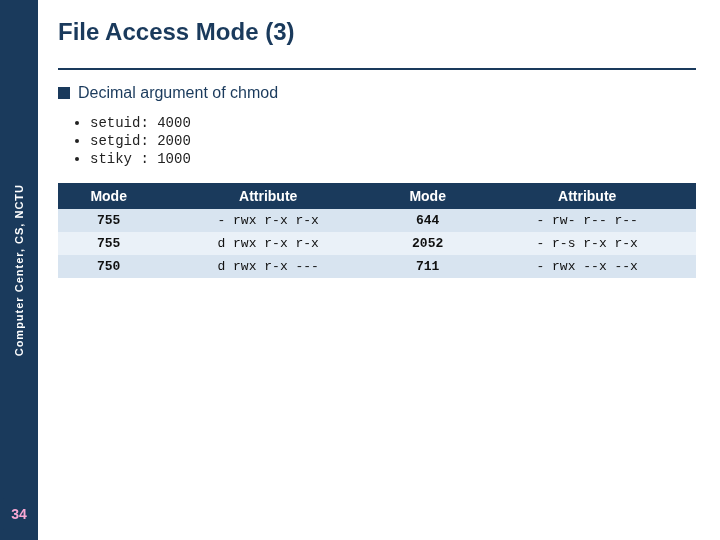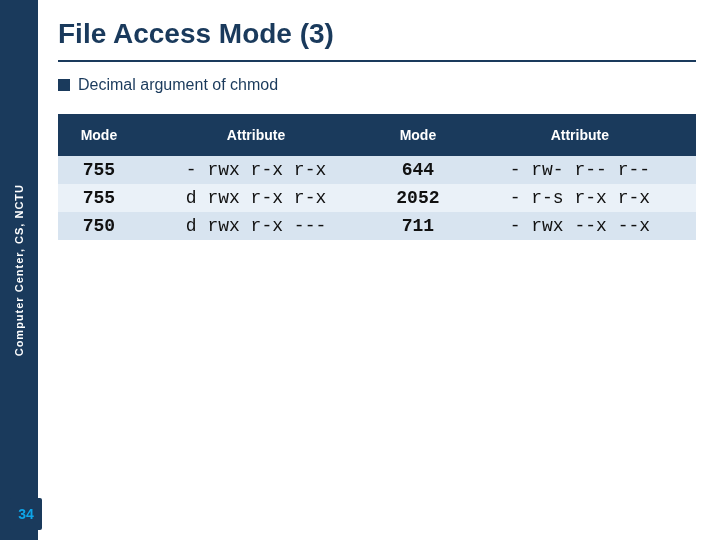--- a/index.html
+++ b/index.html
@@ -34,36 +34,36 @@
     }
 
     .main-content {
       flex: 1;
       padding: 18px 24px 18px 20px;
       display: flex;
       flex-direction: column;
     }
 
     .page-title {
-      font-size: 28px;
+      font-size: 24px;
       font-weight: bold;
       color: #1a3a5c;
-      margin-bottom: 10px;
+      margin-bottom: 22px;
     }
 
     .divider {
       border: none;
       border-top: 2px solid #1a3a5c;
       margin-bottom: 14px;
     }
 
     .section-header {
       display: flex;
       align-items: flex-start;
-      margin-bottom: 20px;
+      margin-bottom: 13px;
     }
 
     .square-bullet {
       width: 12px;
       height: 12px;
       background: #1a3a5c;
       margin-right: 8px;
       margin-top: 3px;
       flex-shrink: 0;
     }
@@ -96,54 +96,54 @@
       width: 100%;
       font-size: 13px;
     }
 
     thead tr {
       background: #1a3a5c;
       color: #ffffff;
     }
 
     thead th {
-      padding: 13px 10px;
+      padding: 5px 10px;
       text-align: center;
       font-weight: bold;
       font-size: 14px;
     }
 
     tbody tr:nth-child(odd) {
       background: #d8e4f0;
     }
 
     tbody tr:nth-child(even) {
       background: #eaf1f8;
     }
 
     tbody td {
       padding: 4px 10px;
       text-align: center;
       font-family: 'Courier New', monospace;
-      font-size: 18px;
+      font-size: 13px;
       color: #111;
     }
 
     tbody td:first-child,
     tbody td:nth-child(3) {
       font-weight: bold;
       text-align: center;
     }
 
     .page-number {
       position: absolute;
       bottom: 10px;
-      left: 10px;
-      background: #1a3a5c;
-      color: #0ea5e9;
+      left: 3px;
+      background: #1a3a5c;
+      color: #f9a8d4;
       width: 32px;
       height: 32px;
       display: flex;
       align-items: center;
       justify-content: center;
       font-size: 14px;
       font-weight: bold;
       border-radius: 2px;
     }
   </style>
@@ -156,20 +156,25 @@
 
 <div class="main-content">
   <h1 class="page-title">File Access Mode (3)</h1>
   <hr class="divider">
 
   <div class="section-header">
     <div class="square-bullet"></div>
     <span class="section-label">Decimal argument of chmod</span>
   </div>
 
+  <ul class="bullet-list">
+    <li>setuid: 4000</li>
+    <li>setgid: 2000</li>
+    <li>stiky : 1000</li>
+  </ul>
 
   <div class="table-container">
     <table>
       <thead>
         <tr>
           <th>Mode</th>
           <th>Attribute</th>
           <th>Mode</th>
           <th>Attribute</th>
         </tr>

